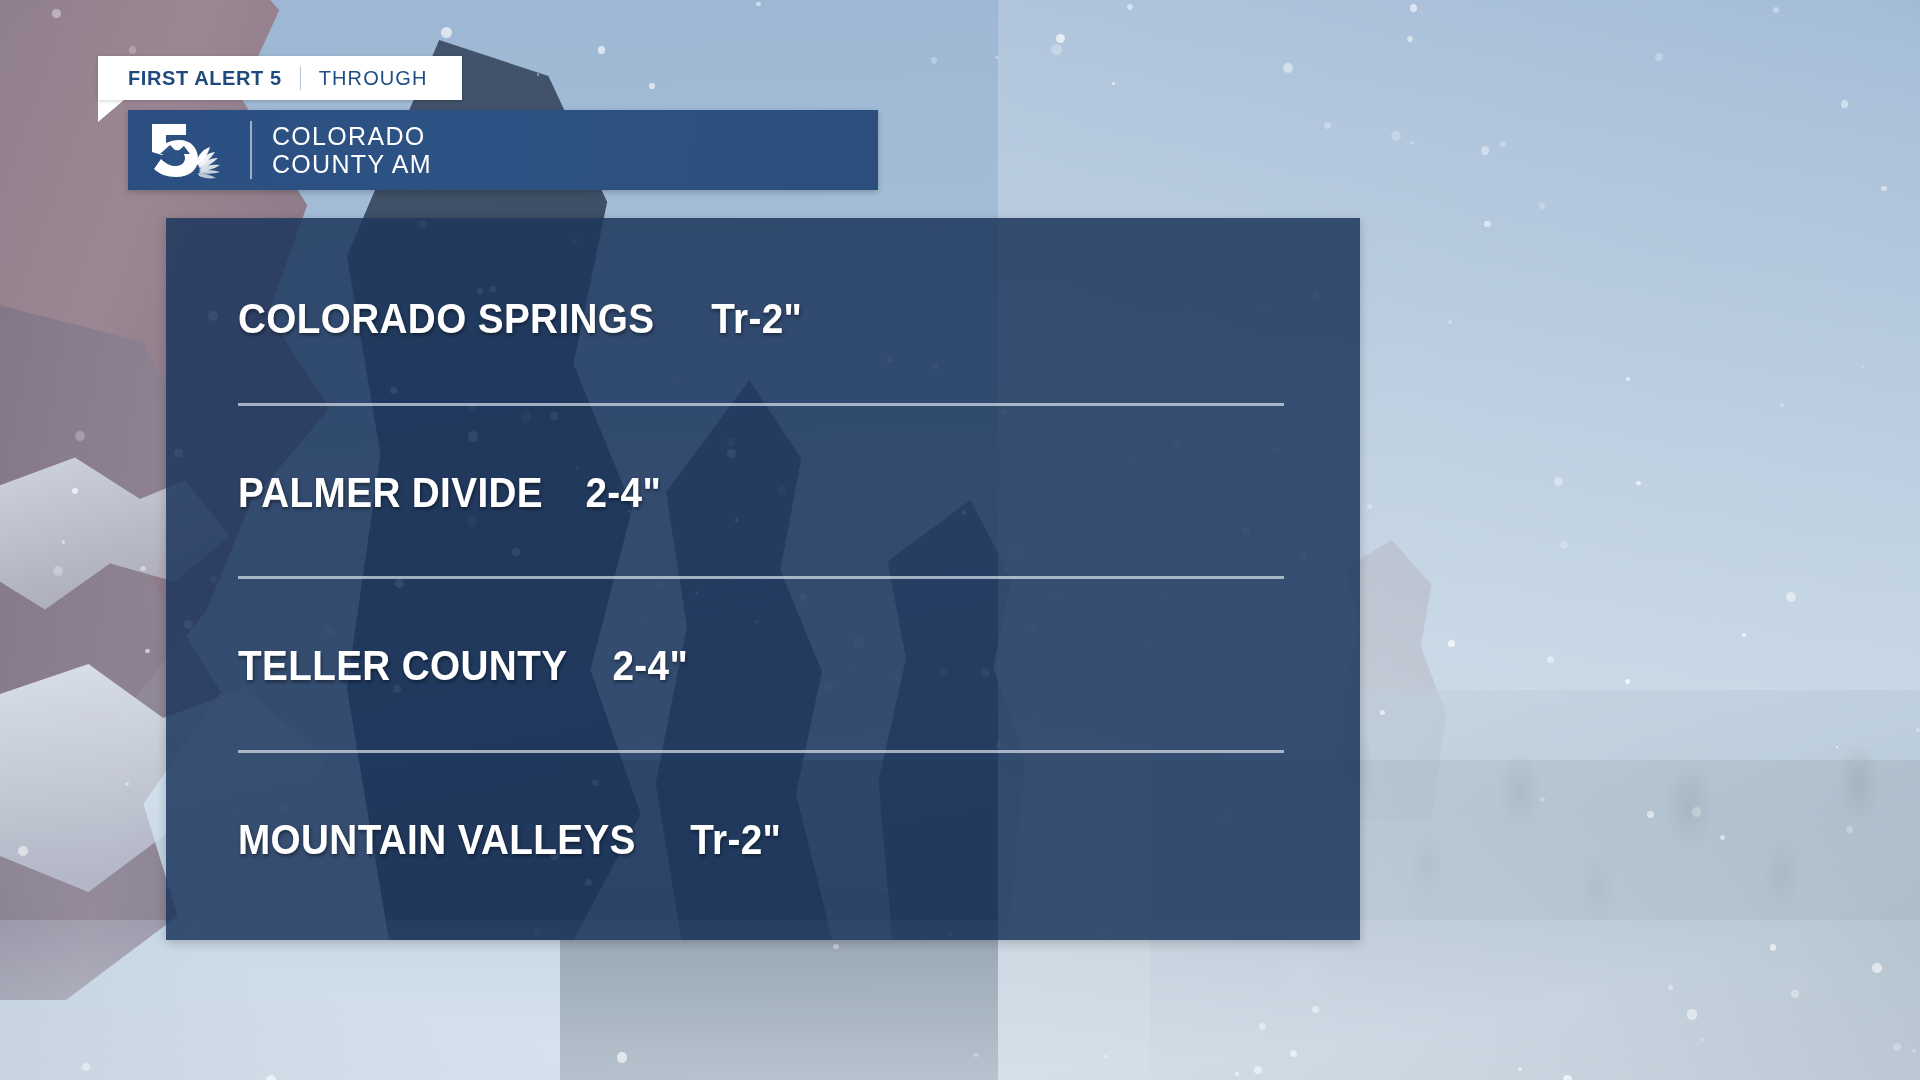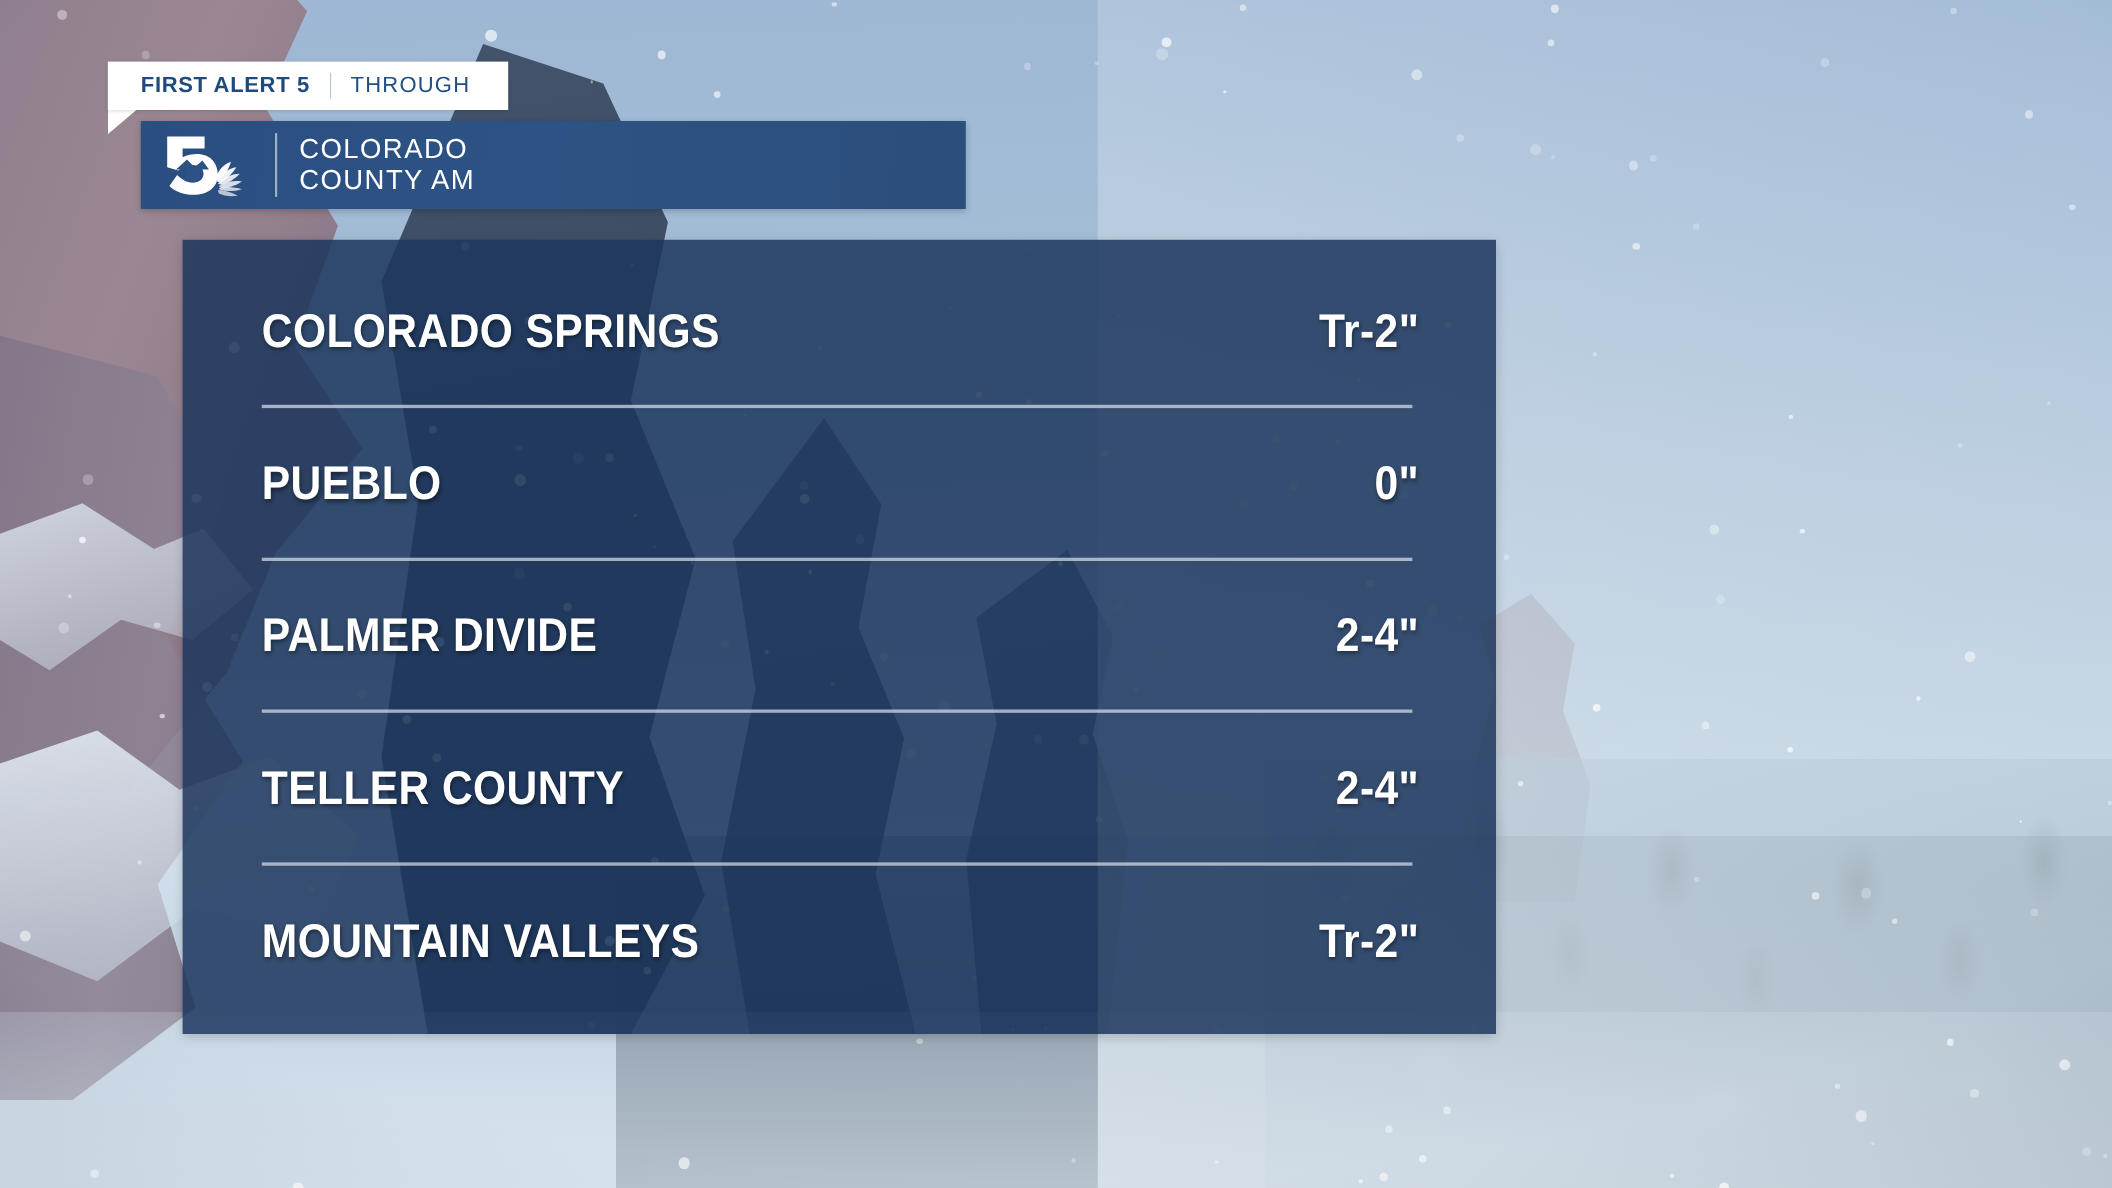--- a/index.html
+++ b/index.html
@@ -163,21 +163,21 @@
   #panel {
     position:absolute; left:166px; top:218px;
     width:1194px; height:722px;
     background:rgba(29,55,93,.86);
     box-shadow:0 3px 10px rgba(0,0,0,.2);
     padding:14px 70px 14px 72px;
     display:flex; flex-direction:column;
   }
   .row {
     flex:1 1 0;
-    display:flex; align-items:center; justify-content:space-between;
+    display:flex; align-items:center; 
     position:relative;
   }
   .row-city, .row-amt {
     color:#ffffff;
     font-weight:bold;
     font-size:43px;
     letter-spacing:.4px;
     transform:scaleX(.9);
     text-shadow:1px 2px 4px rgba(0,0,0,.45);
     white-space:nowrap;
@@ -420,25 +420,20 @@
     </div>
   </div>
 
   <div id="panel">
     <div class="row">
       <span class="row-city">COLORADO SPRINGS</span>
       <span class="row-amt">Tr-2"</span>
       <span class="row-rule"></span>
     </div>
     <div class="row">
-      <span class="row-city">PUEBLO</span>
-      <span class="row-amt">0"</span>
-      <span class="row-rule"></span>
-    </div>
-    <div class="row">
       <span class="row-city">PALMER DIVIDE</span>
       <span class="row-amt">2-4"</span>
       <span class="row-rule"></span>
     </div>
     <div class="row">
       <span class="row-city">TELLER COUNTY</span>
       <span class="row-amt">2-4"</span>
       <span class="row-rule"></span>
     </div>
     <div class="row">

